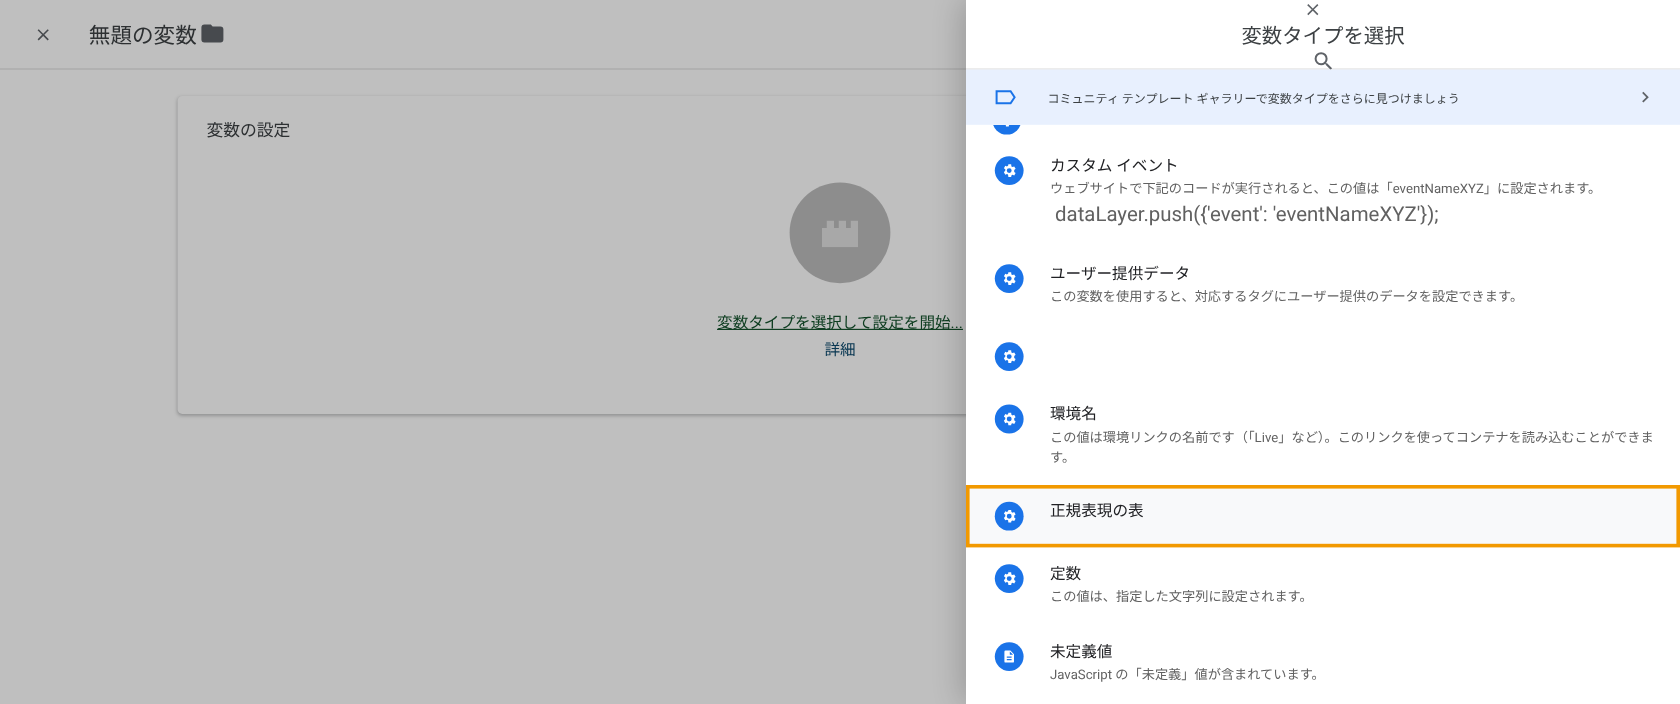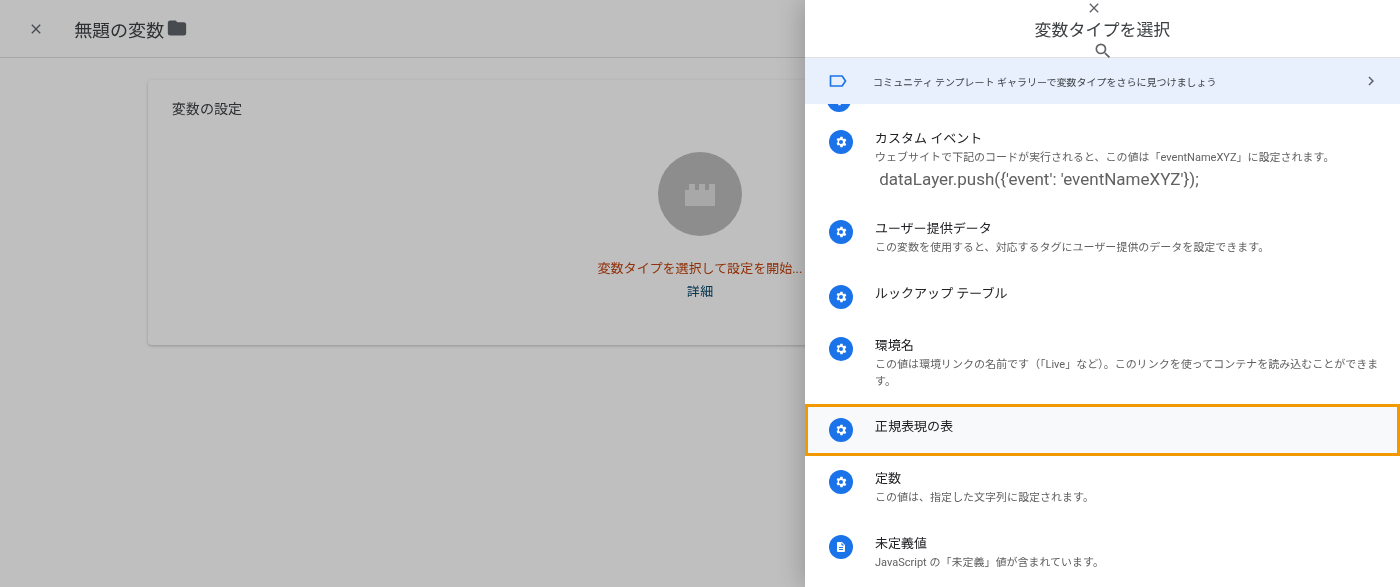--- a/index.html
+++ b/index.html
@@ -74,22 +74,23 @@
   .bg-blob {
     width: 84px; height: 84px;
     border-radius: 50%;
     background: #bdbdbd;
     display: flex; align-items: center; justify-content: center;
     margin-bottom: 22px;
   }
   .bg-blob svg { fill: #e0e0e0; }
   .bg-empty-text {
     font-size: 13px;
-    color: #c2410c;
+    color: #14532d;
     margin-bottom: 4px;
+    text-decoration: underline;
   }
   .bg-empty-link {
     font-size: 13px;
     color: #0c4a6e;
     cursor: pointer;
   }
 
   
   .drawer {
     position: absolute;
@@ -303,23 +304,20 @@
             <div class="row-title">ユーザー提供データ</div>
             <div class="row-desc">この変数を使用すると、対応するタグにユーザー提供のデータを設定できます。</div>
           </div>
         </div>
         <div class="row">
           <div class="type-icon">
             <svg width="14" height="14" viewBox="0 0 24 24">
               <path d="M19.14 12.94a7.07 7.07 0 0 0 0-1.88l2.03-1.58-2-3.46-2.39.96a7.03 7.03 0 0 0-1.62-.94L14.8 3h-4l-.36 2.04c-.58.23-1.12.55-1.62.94l-2.39-.96-2 3.46 2.03 1.58a7.07 7.07 0 0 0 0 1.88L4.43 14.5l2 3.46 2.39-.96c.5.39 1.04.71 1.62.94L10.8 21h4l.36-2.04c.58-.23 1.12-.55 1.62-.94l2.39.96 2-3.46-2.03-1.58zM12 15.5A3.5 3.5 0 1 1 15.5 12 3.5 3.5 0 0 1 12 15.5z"></path>
             </svg>
           </div>
-          <div class="row-body">
-            <div class="row-title">ルックアップ テーブル</div>
-          </div>
         </div>
         <div class="row">
           <div class="type-icon">
             <svg width="14" height="14" viewBox="0 0 24 24">
               <path d="M19.14 12.94a7.07 7.07 0 0 0 0-1.88l2.03-1.58-2-3.46-2.39.96a7.03 7.03 0 0 0-1.62-.94L14.8 3h-4l-.36 2.04c-.58.23-1.12.55-1.62.94l-2.39-.96-2 3.46 2.03 1.58a7.07 7.07 0 0 0 0 1.88L4.43 14.5l2 3.46 2.39-.96c.5.39 1.04.71 1.62.94L10.8 21h4l.36-2.04c.58-.23 1.12-.55 1.62-.94l2.39.96 2-3.46-2.03-1.58zM12 15.5A3.5 3.5 0 1 1 15.5 12 3.5 3.5 0 0 1 12 15.5z"></path>
             </svg>
           </div>
           <div class="row-body">
             <div class="row-title">環境名</div>
             <div class="row-desc">この値は環境リンクの名前です（「Live」など）。このリンクを使ってコンテナを読み込むことができます。</div>

